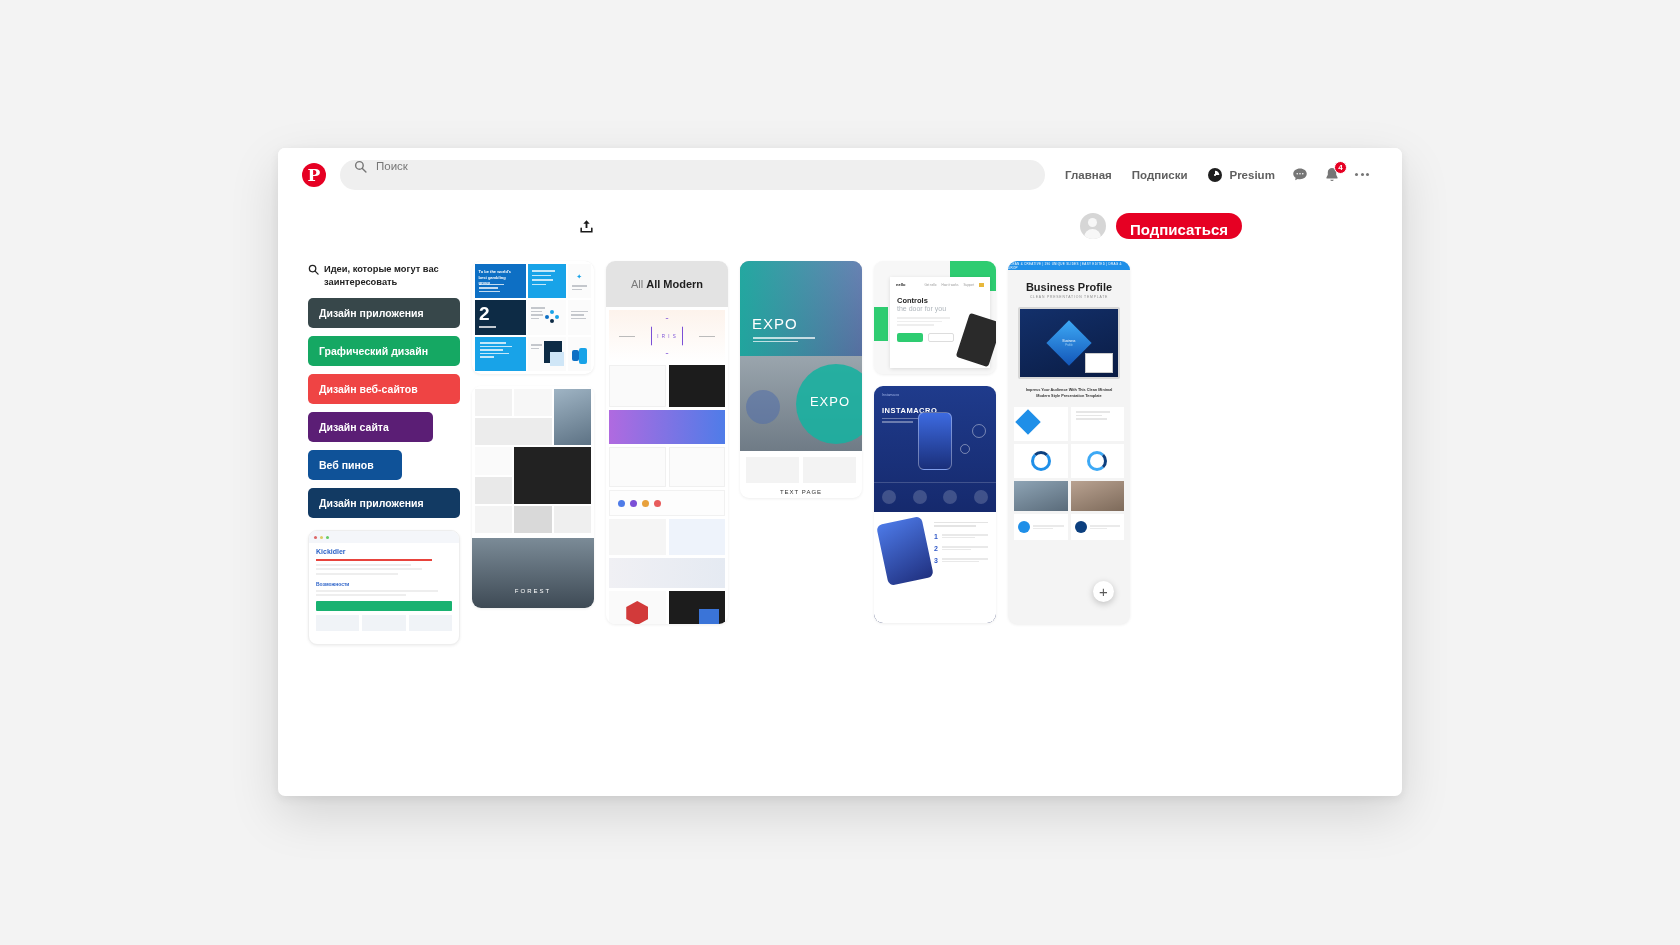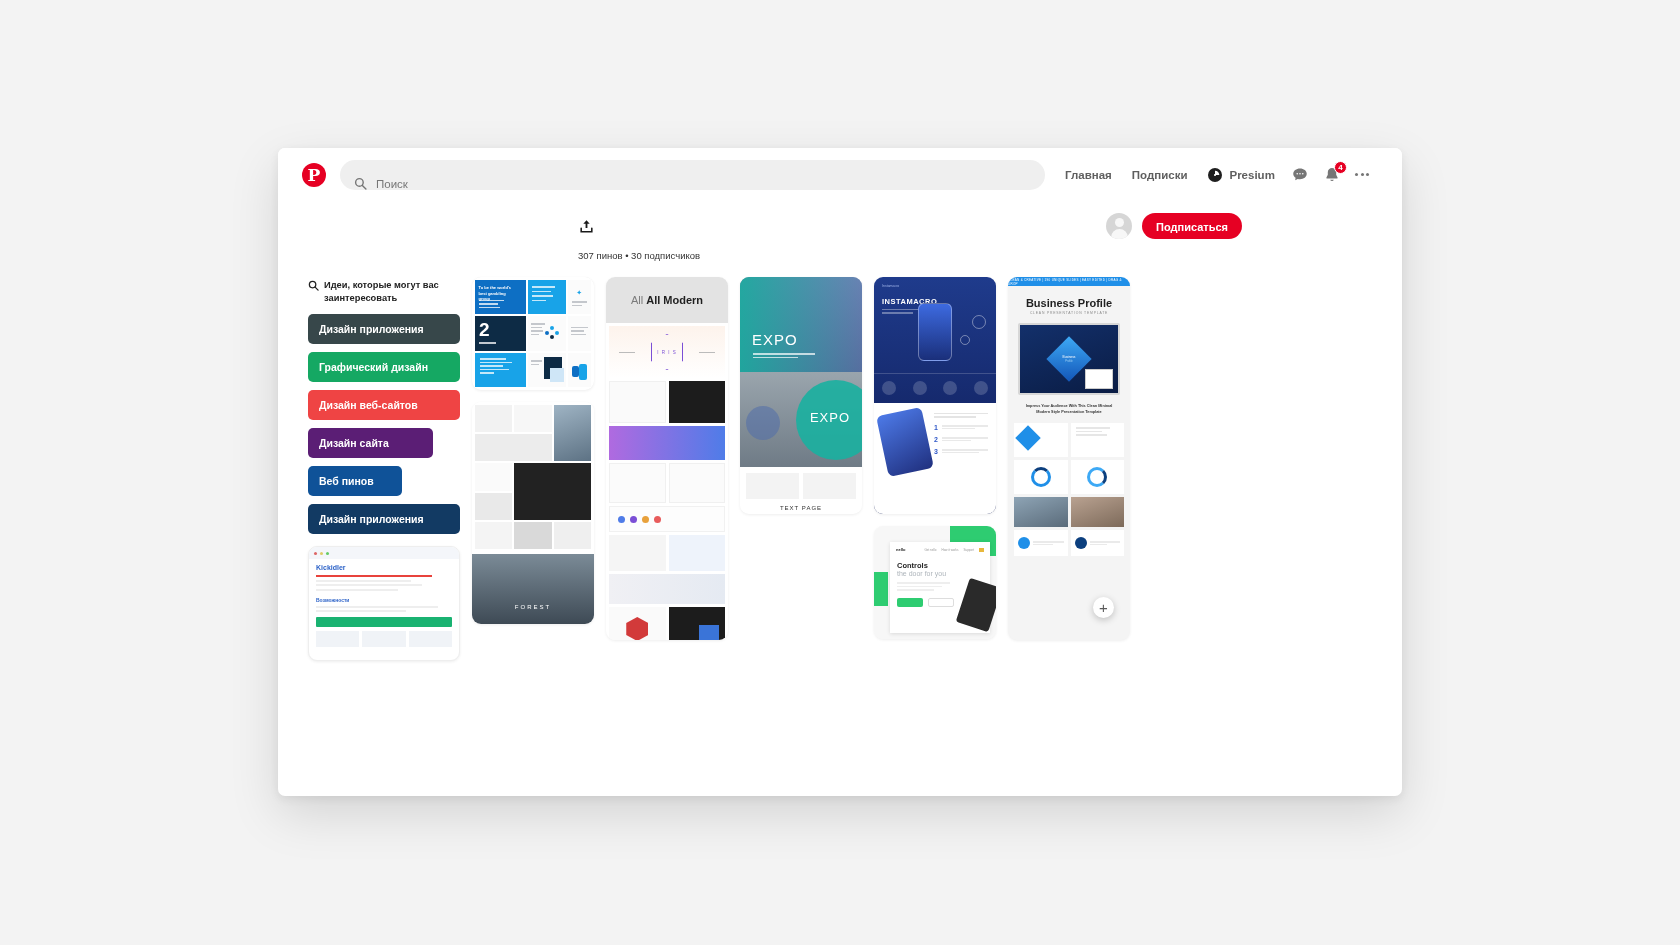--- a/index.html
+++ b/index.html
@@ -62,21 +62,21 @@
     color: #fff; font-size: 17px; font-weight: bold;
     font-family: "DejaVu Serif", serif;
     margin-left: 10px; margin-right: 14px;
     flex: none;
   }
   .searchbox {
     flex: 1 1 auto;
     height: 30px;
     background: #efefef;
     border-radius: 16px;
-    display: flex; align-items: flex-end;
+    display: flex; align-items: flex-start;
     padding: 0 14px;
     gap: 9px;
     max-width: 705px;
   }
   .searchbox .sicon { width: 13px; height: 13px; flex:none; }
   .searchbox .stext { font-size: 11.5px; color: #767676; }
 
   .navlinks {
     display: flex; align-items: center;
     gap: 20px;
@@ -127,21 +127,21 @@
   }
   .avatar::after {
     content: ""; position: absolute;
     width: 17px; height: 11px; border-radius: 9px 9px 0 0;
     background: #f7f7f7; left: 4.5px; top: 16px;
   }
   .followbtn {
     background: #e60023; color: #fff;
     border: none; border-radius: 20px;
     height: 26px; padding: 8px 14px;
-    font-size: 11px; font-weight: bold;
+    font-size: 15px; font-weight: bold;
     font-family: "Liberation Sans", sans-serif;
     cursor: pointer;
   }
   .boardtitle {
     text-align: left;
     margin-left: 300px;
     font-size: 29px; font-weight: bold;
     color: #111;
     letter-spacing: -0.4px;
     margin-top: 8px;
@@ -278,21 +278,20 @@
     <div class="share-row">
       <svg class="share-ic" viewBox="0 0 24 24">
         <path d="M12 3 L16.5 8 H13.3 V14 H10.7 V8 H7.5 Z" fill="#1a1a1a"></path>
         <path d="M4.5 14.5 V19.5 H19.5 V14.5" fill="none" stroke="#1a1a1a" stroke-width="2.2" stroke-linecap="round"></path>
       </svg>
       <div class="ownerblock">
         <span class="avatar"></span>
         <button class="followbtn">Подписаться</button>
       </div>
     </div>
-    <div class="boardmeta">307 пинов • 30 подписчиков</div>
   </div>
 
   <div class="content">
 
     <div class="sidebar">
       <div class="side-head">
         <svg class="mag" viewBox="0 0 24 24">
           <circle cx="10" cy="10" r="7" fill="none" stroke="#222" stroke-width="2.8"></circle>
           <line x1="15.5" y1="15.5" x2="22" y2="22" stroke="#222" stroke-width="2.8" stroke-linecap="round"></line>
         </svg>
@@ -494,68 +493,20 @@
             <div style="flex:1;height:26px;background:#f3f3f3;"></div>
           </div>
           <div style="text-align:center;padding-bottom:6px;">
             <div style="font-size:6px;letter-spacing:1px;color:#333;">TEXT PAGE</div>
 
           </div>
         </div>
       </div>
 
       <div class="col">
-        <div class="pin" style="height:237px;background:linear-gradient(180deg,#1f3b8c,#0d1a52);position:relative;overflow:hidden;">
-          <div style="position:absolute;left:8px;top:7px;font-size:3.5px;color:#9fb3e8;">Instamacro</div>
-          <div style="position:absolute;left:8px;top:20px;color:#fff;font-size:7.5px;font-weight:bold;letter-spacing:.5px;">INSTAMACRO</div>
-          <div style="position:absolute;left:8px;top:32px;display:flex;flex-direction:column;gap:2px;width:44px;">
-            <span style="height:1.4px;background:rgba(255,255,255,.35);width:100%"></span>
-            <span style="height:1.4px;background:rgba(255,255,255,.35);width:70%"></span>
-          </div>
-          <div style="position:absolute;left:50%;top:26px;transform:translateX(-50%);width:34px;height:58px;border-radius:6px;background:linear-gradient(180deg,#3d6ae0,#1a2f7a);border:1.5px solid rgba(255,255,255,.35);"></div>
-          <div style="position:absolute;right:10px;top:38px;width:14px;height:14px;border-radius:50%;border:1px solid rgba(255,255,255,.4);"></div>
-          <div style="position:absolute;right:26px;top:58px;width:10px;height:10px;border-radius:50%;border:1px solid rgba(255,255,255,.4);"></div>
-          <div style="position:absolute;left:0;right:0;top:96px;height:1px;background:rgba(255,255,255,.18);"></div>
-          <div style="position:absolute;left:8px;right:8px;top:104px;display:flex;justify-content:space-between;">
-            <span style="width:14px;height:14px;border-radius:50%;background:rgba(255,255,255,.18)"></span>
-            <span style="width:14px;height:14px;border-radius:50%;background:rgba(255,255,255,.18)"></span>
-            <span style="width:14px;height:14px;border-radius:50%;background:rgba(255,255,255,.18)"></span>
-            <span style="width:14px;height:14px;border-radius:50%;background:rgba(255,255,255,.18)"></span>
-          </div>
-          <div style="position:absolute;left:0;right:0;top:126px;bottom:0;background:#fff;"></div>
-          <div style="position:absolute;left:8px;top:134px;width:46px;height:62px;border-radius:6px;background:linear-gradient(160deg,#4d7ae8,#20307f);transform:rotate(-12deg);"></div>
-          <div style="position:absolute;right:8px;top:136px;width:54px;">
-            <div style="display:flex;flex-direction:column;gap:2px;margin-bottom:6px;">
-              <span style="height:1.4px;background:#e4e4e4;width:100%"></span>
-              <span style="height:1.4px;background:#e4e4e4;width:78%"></span>
-            </div>
-            <div style="display:flex;align-items:center;gap:4px;margin-bottom:5px;">
-              <span style="font-size:7px;color:#2f58c8;font-weight:bold;">1</span>
-              <span style="flex:1;display:flex;flex-direction:column;gap:1.5px;">
-                <i style="display:block;height:1.3px;background:#e9e9e9;width:100%"></i>
-                <i style="display:block;height:1.3px;background:#e9e9e9;width:72%"></i>
-              </span>
-            </div>
-            <div style="display:flex;align-items:center;gap:4px;margin-bottom:5px;">
-              <span style="font-size:7px;color:#2f58c8;font-weight:bold;">2</span>
-              <span style="flex:1;display:flex;flex-direction:column;gap:1.5px;">
-                <i style="display:block;height:1.3px;background:#e9e9e9;width:100%"></i>
-                <i style="display:block;height:1.3px;background:#e9e9e9;width:64%"></i>
-              </span>
-            </div>
-            <div style="display:flex;align-items:center;gap:4px;">
-              <span style="font-size:7px;color:#2f58c8;font-weight:bold;">3</span>
-              <span style="flex:1;display:flex;flex-direction:column;gap:1.5px;">
-                <i style="display:block;height:1.3px;background:#e9e9e9;width:100%"></i>
-                <i style="display:block;height:1.3px;background:#e9e9e9;width:80%"></i>
-              </span>
-            </div>
-          </div>
-        </div>
-
         <div class="pin" style="height:113px;background:#fafafa;position:relative;overflow:hidden;">
           <div style="position:absolute;left:0;top:0;width:100%;height:100%;background:#f7f7f7;"></div>
           <div style="position:absolute;right:0;top:0;width:46px;height:30px;background:#2ecc71;"></div>
           <div style="position:absolute;left:0;top:46px;width:14px;height:34px;background:#2ecc71;"></div>
           <div style="position:absolute;left:16px;top:16px;right:6px;bottom:6px;background:#fff;box-shadow:0 1px 4px rgba(0,0,0,.12);">
             <div style="display:flex;justify-content:space-between;align-items:center;padding:5px 6px;">
               <span style="font-size:4px;font-weight:bold;color:#222;">nello</span>
               <span style="display:flex;gap:5px;align-items:center;">
                 <i style="font-style:normal;font-size:3px;color:#999;">Get nello</i>
                 <i style="font-style:normal;font-size:3px;color:#999;">How it works</i>
@@ -572,20 +523,68 @@
                 <span style="height:1.5px;background:#eee;width:70%"></span>
               </div>
               <div style="margin-top:7px;display:flex;gap:5px;">
                 <span style="width:26px;height:9px;background:#2ecc71;border-radius:2px;"></span>
                 <span style="width:26px;height:9px;border:1px solid #ddd;border-radius:2px;"></span>
               </div>
             </div>
             <div style="position:absolute;right:-6px;top:40px;width:34px;height:46px;background:#2a2a2a;transform:rotate(18deg);border-radius:3px;"></div>
           </div>
         </div>
+
+        <div class="pin" style="height:237px;background:linear-gradient(180deg,#1f3b8c,#0d1a52);position:relative;overflow:hidden;">
+          <div style="position:absolute;left:8px;top:7px;font-size:3.5px;color:#9fb3e8;">Instamacro</div>
+          <div style="position:absolute;left:8px;top:20px;color:#fff;font-size:7.5px;font-weight:bold;letter-spacing:.5px;">INSTAMACRO</div>
+          <div style="position:absolute;left:8px;top:32px;display:flex;flex-direction:column;gap:2px;width:44px;">
+            <span style="height:1.4px;background:rgba(255,255,255,.35);width:100%"></span>
+            <span style="height:1.4px;background:rgba(255,255,255,.35);width:70%"></span>
+          </div>
+          <div style="position:absolute;left:50%;top:26px;transform:translateX(-50%);width:34px;height:58px;border-radius:6px;background:linear-gradient(180deg,#3d6ae0,#1a2f7a);border:1.5px solid rgba(255,255,255,.35);"></div>
+          <div style="position:absolute;right:10px;top:38px;width:14px;height:14px;border-radius:50%;border:1px solid rgba(255,255,255,.4);"></div>
+          <div style="position:absolute;right:26px;top:58px;width:10px;height:10px;border-radius:50%;border:1px solid rgba(255,255,255,.4);"></div>
+          <div style="position:absolute;left:0;right:0;top:96px;height:1px;background:rgba(255,255,255,.18);"></div>
+          <div style="position:absolute;left:8px;right:8px;top:104px;display:flex;justify-content:space-between;">
+            <span style="width:14px;height:14px;border-radius:50%;background:rgba(255,255,255,.18)"></span>
+            <span style="width:14px;height:14px;border-radius:50%;background:rgba(255,255,255,.18)"></span>
+            <span style="width:14px;height:14px;border-radius:50%;background:rgba(255,255,255,.18)"></span>
+            <span style="width:14px;height:14px;border-radius:50%;background:rgba(255,255,255,.18)"></span>
+          </div>
+          <div style="position:absolute;left:0;right:0;top:126px;bottom:0;background:#fff;"></div>
+          <div style="position:absolute;left:8px;top:134px;width:46px;height:62px;border-radius:6px;background:linear-gradient(160deg,#4d7ae8,#20307f);transform:rotate(-12deg);"></div>
+          <div style="position:absolute;right:8px;top:136px;width:54px;">
+            <div style="display:flex;flex-direction:column;gap:2px;margin-bottom:6px;">
+              <span style="height:1.4px;background:#e4e4e4;width:100%"></span>
+              <span style="height:1.4px;background:#e4e4e4;width:78%"></span>
+            </div>
+            <div style="display:flex;align-items:center;gap:4px;margin-bottom:5px;">
+              <span style="font-size:7px;color:#2f58c8;font-weight:bold;">1</span>
+              <span style="flex:1;display:flex;flex-direction:column;gap:1.5px;">
+                <i style="display:block;height:1.3px;background:#e9e9e9;width:100%"></i>
+                <i style="display:block;height:1.3px;background:#e9e9e9;width:72%"></i>
+              </span>
+            </div>
+            <div style="display:flex;align-items:center;gap:4px;margin-bottom:5px;">
+              <span style="font-size:7px;color:#2f58c8;font-weight:bold;">2</span>
+              <span style="flex:1;display:flex;flex-direction:column;gap:1.5px;">
+                <i style="display:block;height:1.3px;background:#e9e9e9;width:100%"></i>
+                <i style="display:block;height:1.3px;background:#e9e9e9;width:64%"></i>
+              </span>
+            </div>
+            <div style="display:flex;align-items:center;gap:4px;">
+              <span style="font-size:7px;color:#2f58c8;font-weight:bold;">3</span>
+              <span style="flex:1;display:flex;flex-direction:column;gap:1.5px;">
+                <i style="display:block;height:1.3px;background:#e9e9e9;width:100%"></i>
+                <i style="display:block;height:1.3px;background:#e9e9e9;width:80%"></i>
+              </span>
+            </div>
+          </div>
+        </div>
       </div>
 
       <div class="col">
         <div class="pin" style="height:363px;background:#f4f4f4;">
           <div style="height:9px;background:#1f8fe8;display:flex;align-items:center;justify-content:center;">
             <span style="font-size:3px;color:#fff;letter-spacing:.3px;">CLEAN &amp; CREATIVE  |  190 UNIQUE SLIDES  |  EASY EDITED  |  DRAG &amp; DROP</span>
           </div>
           <div style="text-align:center;padding-top:11px;">
             <div style="font-size:11px;font-weight:bold;color:#1f1f1f;">Business Profile</div>
             <div style="font-size:3.4px;color:#8a8a8a;letter-spacing:.8px;margin-top:2px;">CLEAN PRESENTATION TEMPLATE</div>

